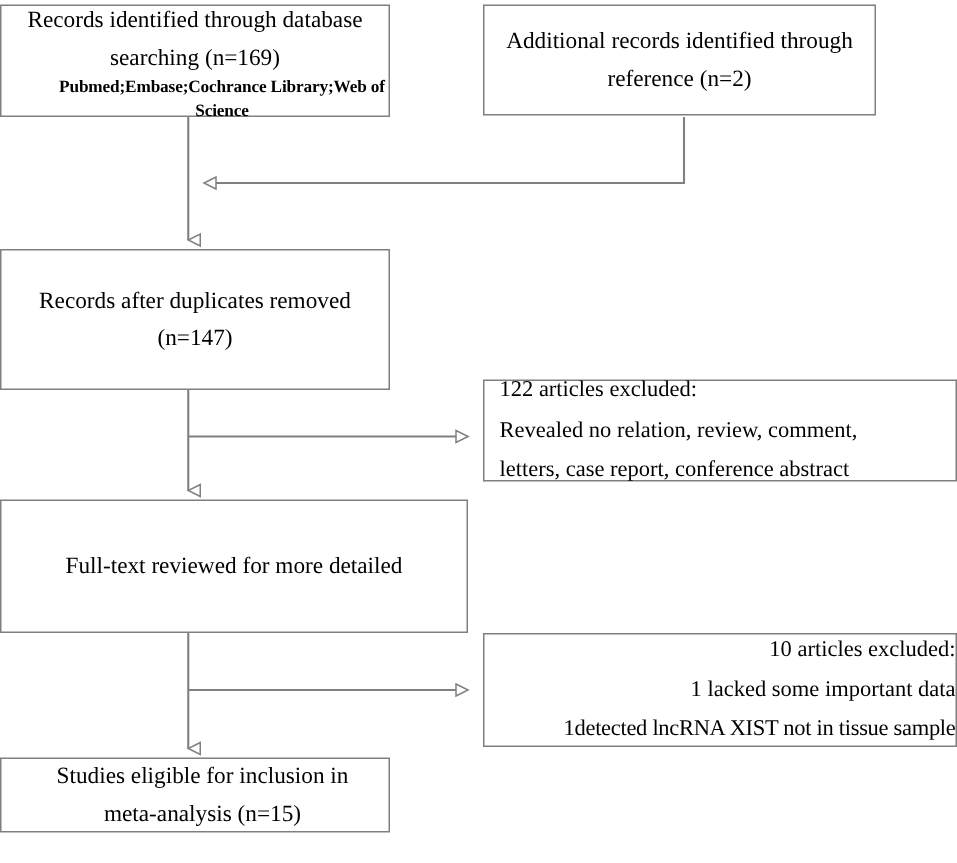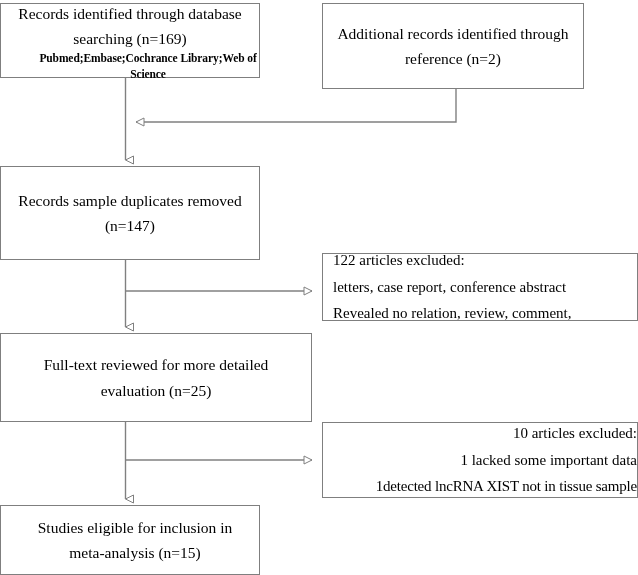--- a/index.html
+++ b/index.html
@@ -94,45 +94,44 @@
       <path d="M126,460 L312,460" marker-end="url(#arrow-right)"></path>
     </g>
   </svg>
 
   <div class="node" style="left:0px; top:3px; width:260px; height:75px; padding-top:2px;">
     <span class="line">Records identified through database</span>
     <span class="line">searching (n=169)</span>
     <span class="sub">Pubmed;Embase;Cochrance Library;Web of Science</span>
   </div>
 
-  <div class="node" style="left:322px; top:3px; width:262px; height:86px;">
+  <div class="node" style="left:322px; top:3px; width:262px; height:74px;">
     <span class="line">Additional records identified through</span>
     <span class="line">reference (n=2)</span>
   </div>
 
   <div class="node" style="left:0px; top:166px; width:260px; height:94px;">
-    <span class="line">Records sample duplicates removed</span>
+    <span class="line">Records after duplicates removed</span>
     <span class="line">(n=147)</span>
   </div>
 
   <div class="node excl left-align" style="left:322px; top:253px; width:316px; height:68px;">
     <span class="line">122 articles excluded:</span>
+    <span class="line">Revealed no relation, review, comment,</span>
     <span class="line">letters, case report, conference abstract</span>
-    <span class="line">Revealed no relation, review, comment,</span>
   </div>
 
   <div class="node" style="left:0px; top:333px; width:312px; height:89px;">
     <span class="line">Full-text reviewed for more detailed</span>
-    <span class="line">evaluation (n=25)</span>
   </div>
 
   <div class="node excl left-align" style="left:322px; top:422px; width:316px; height:76px;align-items:flex-end;">
     <span class="line">10 articles excluded:</span>
     <span class="line">1 lacked some important data</span>
     <span class="line tight">1detected lncRNA XIST not in tissue sample</span>
   </div>
 
-  <div class="node" style="left:0px; top:505px; width:260px; height:70px;padding-left:10px;">
+  <div class="node" style="left:0px; top:505px; width:260px; height:50px;padding-left:10px;">
     <span class="line">Studies eligible for inclusion in</span>
     <span class="line">meta-analysis  (n=15)</span>
   </div>
 
 </div>
 
 </body></html>

